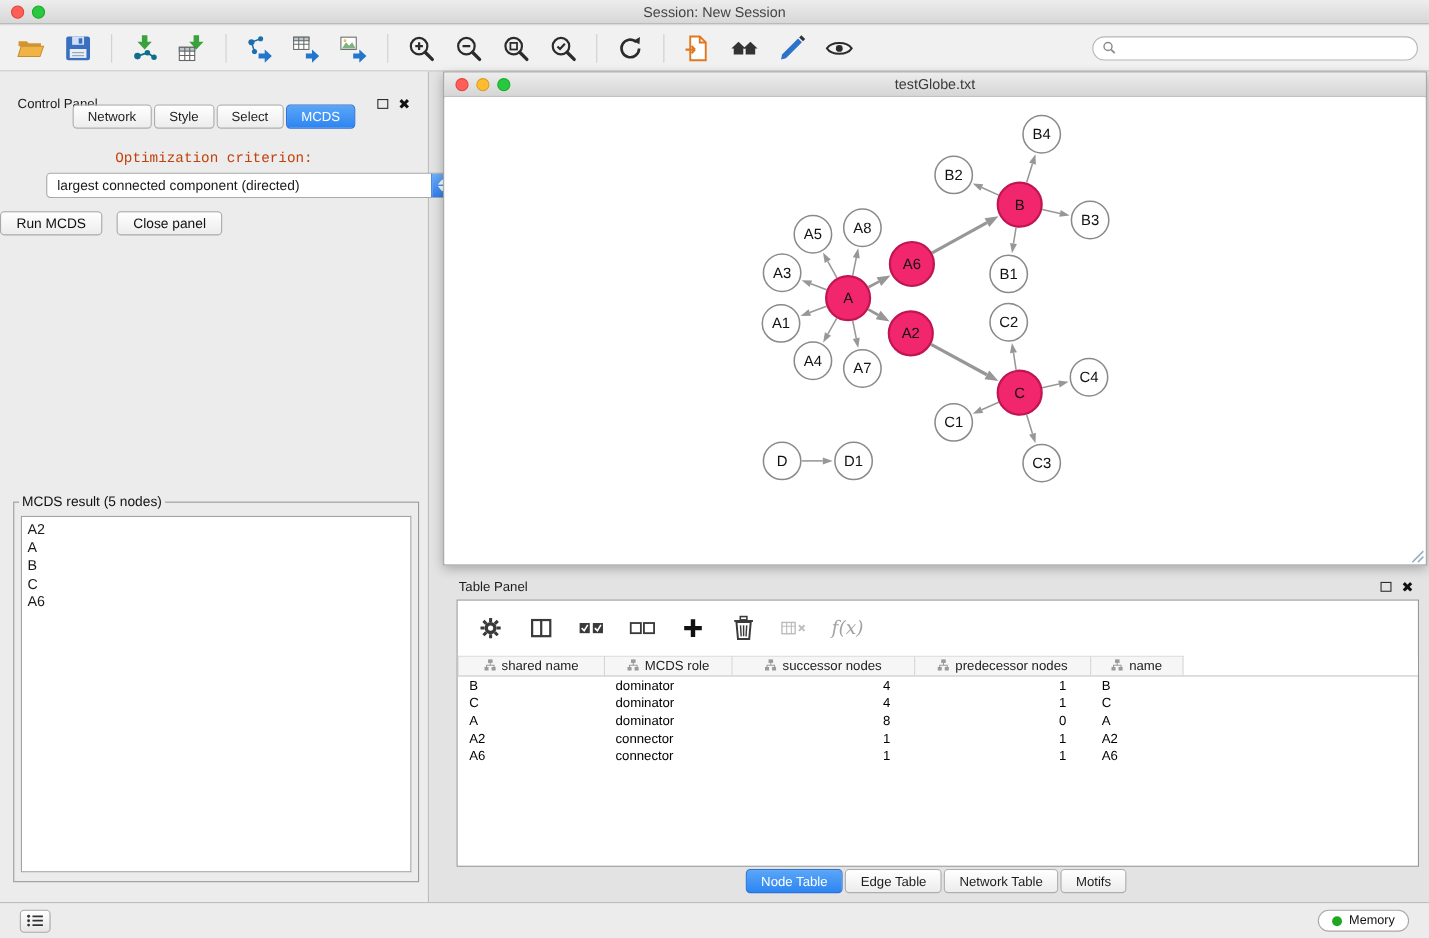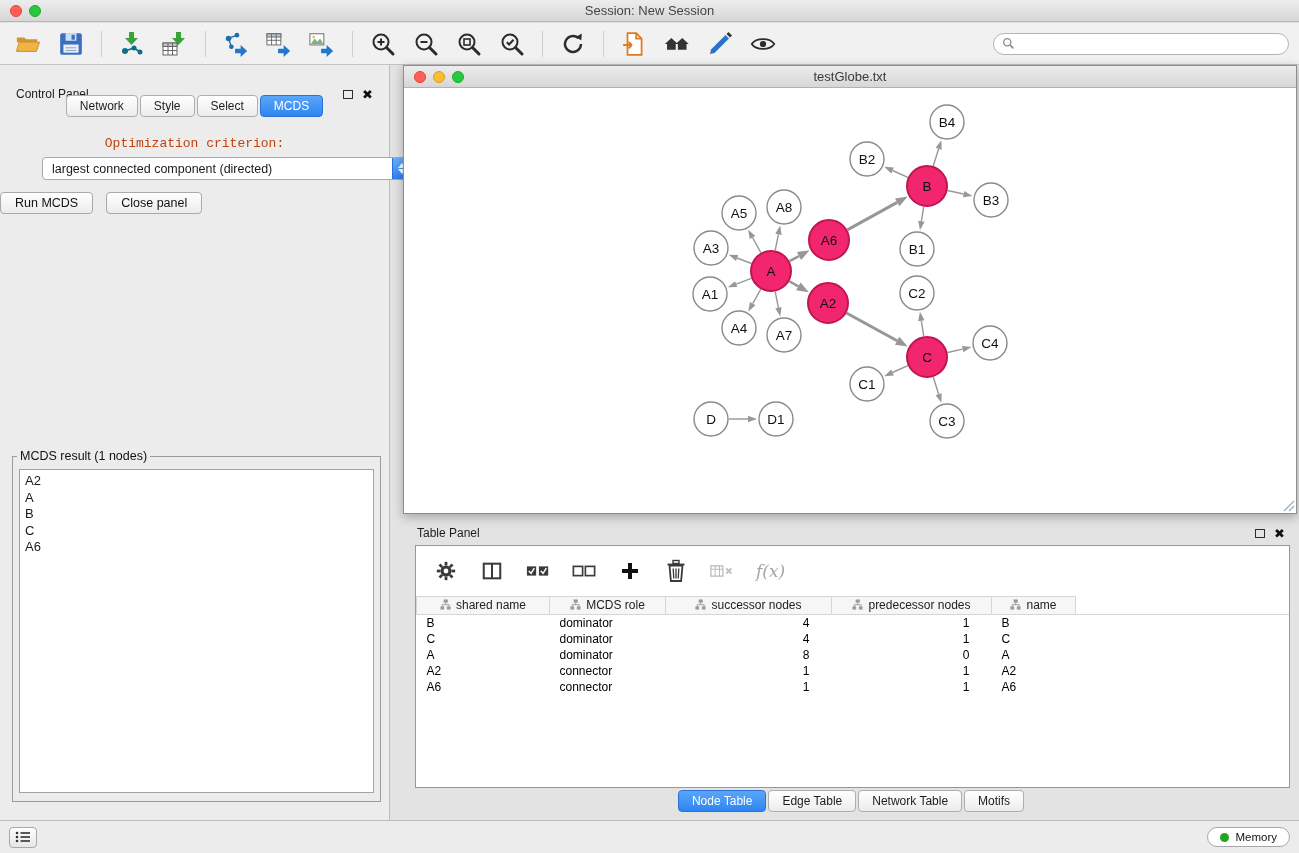--- a/index.html
+++ b/index.html
@@ -59,21 +59,21 @@
 .tbl-wrap{position:absolute;top:50px;left:0;right:0;bottom:0;overflow:hidden;}
 table.tbl{border-collapse:collapse;table-layout:fixed;width:873px;font-size:12px;}
 .tbl th{height:18px;background:#f6f6f6;border:1px solid #d6d6d6;font-weight:normal;font-size:12px;color:#222;text-align:center;white-space:nowrap;overflow:hidden;}
 .tbl th.filler{background:#fff;border:none;border-bottom:1px solid #d6d6d6;}
 .tbl td{height:16px;padding:0 10px;white-space:nowrap;overflow:hidden;color:#000;}
 .tbl td.num{text-align:right;padding-right:22px;}
 .hdr-ico{display:inline-block;vertical-align:-1px;margin-right:5px;}
 .bottom-tabs{position:absolute;left:403px;top:790px;width:896px;display:flex;justify-content:center;gap:2px;}
 
 
-.status-bar{position:absolute;bottom:0;left:0;right:0;height:33px;background:#ececec;border-top:1px solid #bdbdbd;display:flex;align-items:center;padding:0 9px;}
+.status-bar{position:absolute;bottom:0;left:0;right:0;height:33px;background:#ececec;border-top:1px solid #bdbdbd;display:flex;align-items:center;padding:0 18px;}
 .list-btn{width:28px;height:21px;border:1px solid #a8a8a8;border-radius:4px;background:linear-gradient(#ffffff,#e6e6e6);display:flex;align-items:center;justify-content:center;cursor:default;}
 .memory-btn{margin-left:auto;display:flex;align-items:center;gap:6px;padding:3px 12px;border:1px solid #a8a8a8;border-radius:11px;background:#fff;font-size:11.5px;font-family:inherit;color:#111;cursor:default;}
 .mem-dot{width:9px;height:9px;border-radius:50%;background:#1fa81f;}
 </style>
 </head>
 <body>
 
 <div class="app">
 
   <div class="titlebar">
@@ -245,21 +245,21 @@
         <svg width="8" height="5" viewBox="0 0 8 5">
             <path d="M4 5L0 0h8z" fill="#fff"></path>
           </svg>
       </span>
     </div>
     <div class="cp-buttons">
       <button class="push-btn">Run MCDS</button>
       <button class="push-btn">Close panel</button>
     </div>
     <fieldset class="result-group">
-      <legend>MCDS result (1 nodes)</legend>
+      <legend>MCDS result (5 nodes)</legend>
       <div class="result-list" id="result-list">
           <div class="result-item">A2</div>
           <div class="result-item">A</div>
           <div class="result-item">B</div>
           <div class="result-item">C</div>
           <div class="result-item">A6</div>
         </div>
     </fieldset>
   </div>
 

